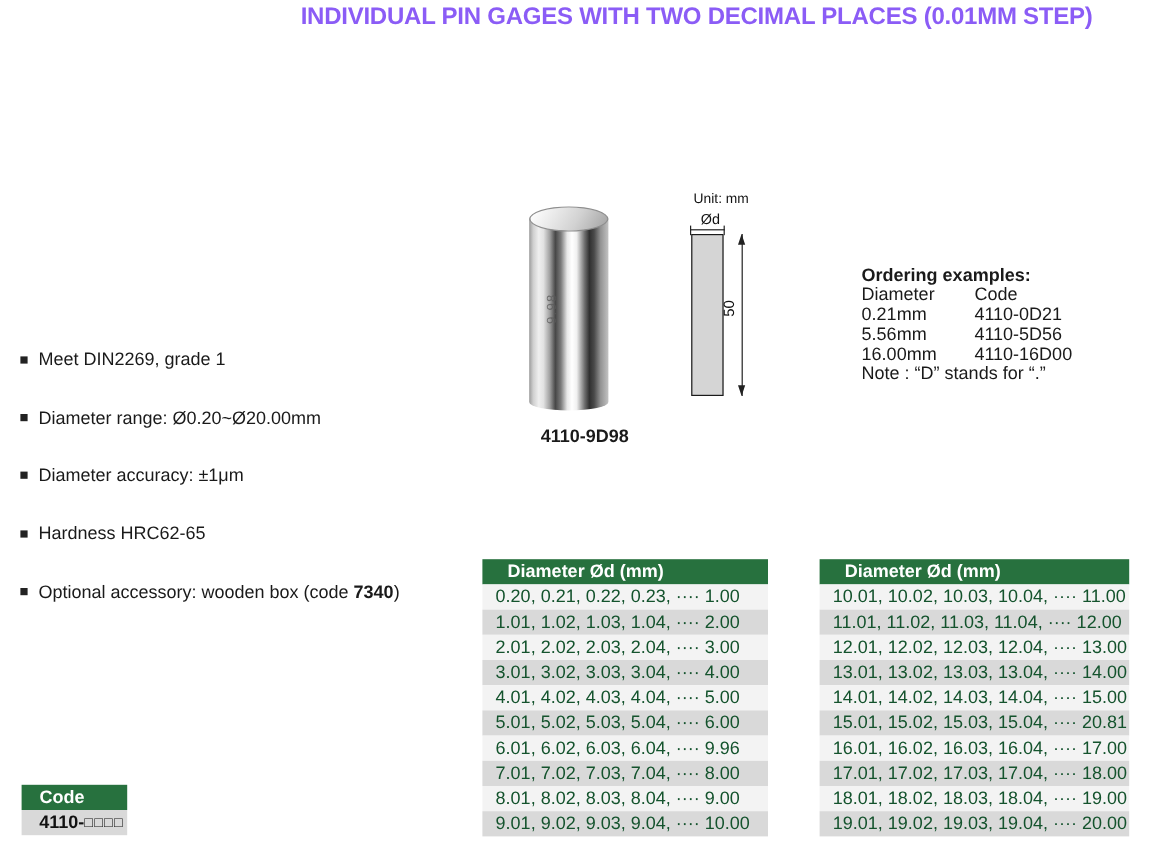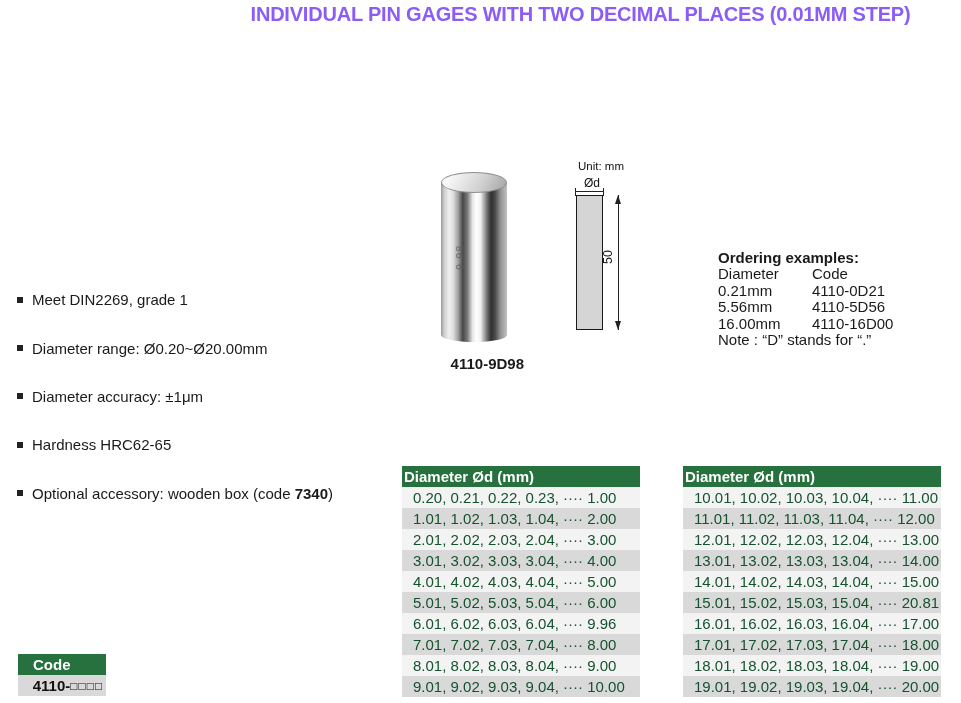--- a/index.html
+++ b/index.html
@@ -70,31 +70,31 @@
     border-left:3.5px solid transparent; border-right:3.5px solid transparent;
   }
   .vdim-line::before { top:0; border-bottom:9px solid #222; }
   .vdim-line::after { bottom:0; border-top:9px solid #222; }
   .vdim-label {
     position:absolute; left:36px; top:90px; font-size:12.5px; color:#111;
     transform:rotate(-90deg);
   }
 
   
-  .ordering { position:absolute; left:718px; top:222px; font-size:15px; line-height:16.4px;margin-top:28px; }
+  .ordering { position:absolute; left:718px; top:222px; font-size:15px; line-height:16.4px; }
   .ordering-title { font-weight:bold; }
   .ordering-grid { display:grid; grid-template-columns:94px auto; }
   .ordering-note { white-space:nowrap; }
 
   
   .pin-table { position:absolute; top:466px; font-size:15px; }
   .pin-table.t1 { left:402px; width:238px; }
   .pin-table.t2 { left:683px; width:258px; }
   .pt-header {
-    height:21px; line-height:21px; padding-left:2px;
+    height:21px; line-height:21px; padding-left:21px;
     background:#27713e; color:#ffffff; font-weight:bold;
   }
   .pt-row { height:21px; line-height:21px; padding-left:11px; color:#14532d; white-space:nowrap; }
   .pt-row:nth-of-type(odd)  { background:#d9d9d9; }
   .pt-row:nth-of-type(even) { background:#f3f3f3; }
 
   
   .code-box { position:absolute; left:18px; top:654px; width:88px; font-size:15px; }
   .code-header {
     height:21px; line-height:21px; padding-left:15px;

